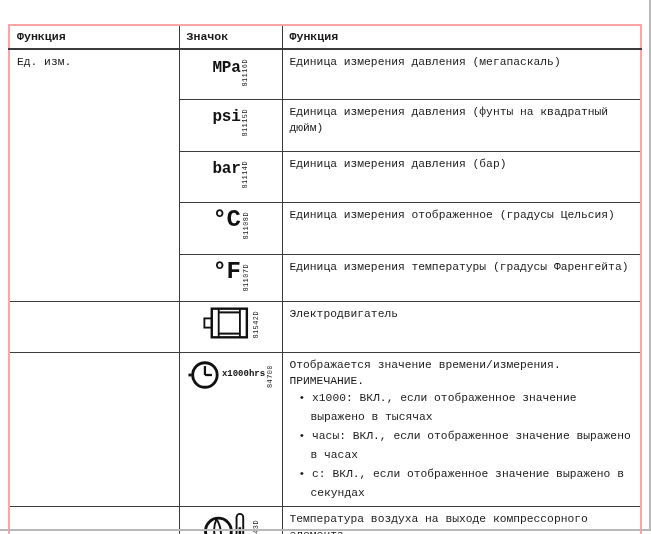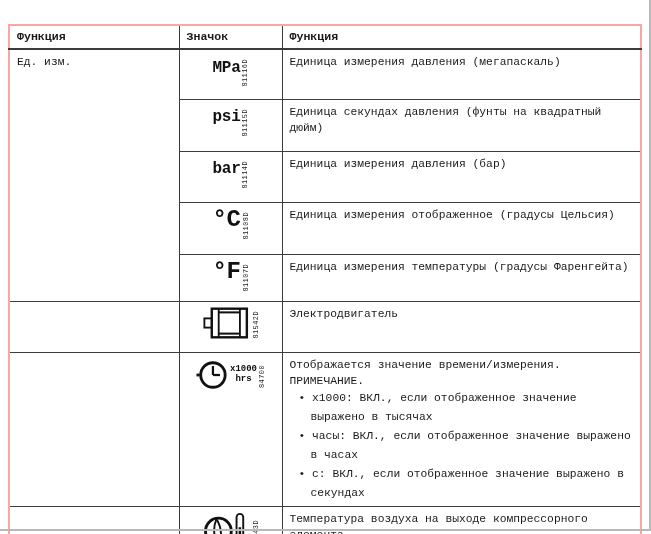--- a/index.html
+++ b/index.html
@@ -87,21 +87,21 @@
     color: #222;
     margin-left: 2px;
     position: relative;
     top: 5px;
     white-space: nowrap;
   }
   .icon-code.svg-side { top: 2px; }
 
   .clock-caption {
     display: flex;
-    flex-direction: column;
+    flex-direction: row;
     align-items: center;
     margin-left: 2px;
     font-weight: bold;
     font-size: 9px;
     line-height: 9.5px;
     color: #111;
   }
 
   td.desc-cell div.desc-line { margin: 0; }
   ul.bullets {
@@ -148,21 +148,21 @@
       <td class="desc-cell">Единица измерения давления (мегапаскаль)</td>
     </tr>
 
     <tr class="h-r2">
       <td class="icon-cell">
         <div class="icon-group">
           <span class="icon-text">psi</span>
           <span class="icon-code">81115D</span>
         </div>
       </td>
-      <td class="desc-cell">Единица секундах давления (фунты на квадратный дюйм)</td>
+      <td class="desc-cell">Единица измерения давления (фунты на квадратный дюйм)</td>
     </tr>
 
     <tr class="h-r3">
       <td class="icon-cell">
         <div class="icon-group">
           <span class="icon-text">bar</span>
           <span class="icon-code">81114D</span>
         </div>
       </td>
       <td class="desc-cell">Единица измерения давления (бар)</td>

